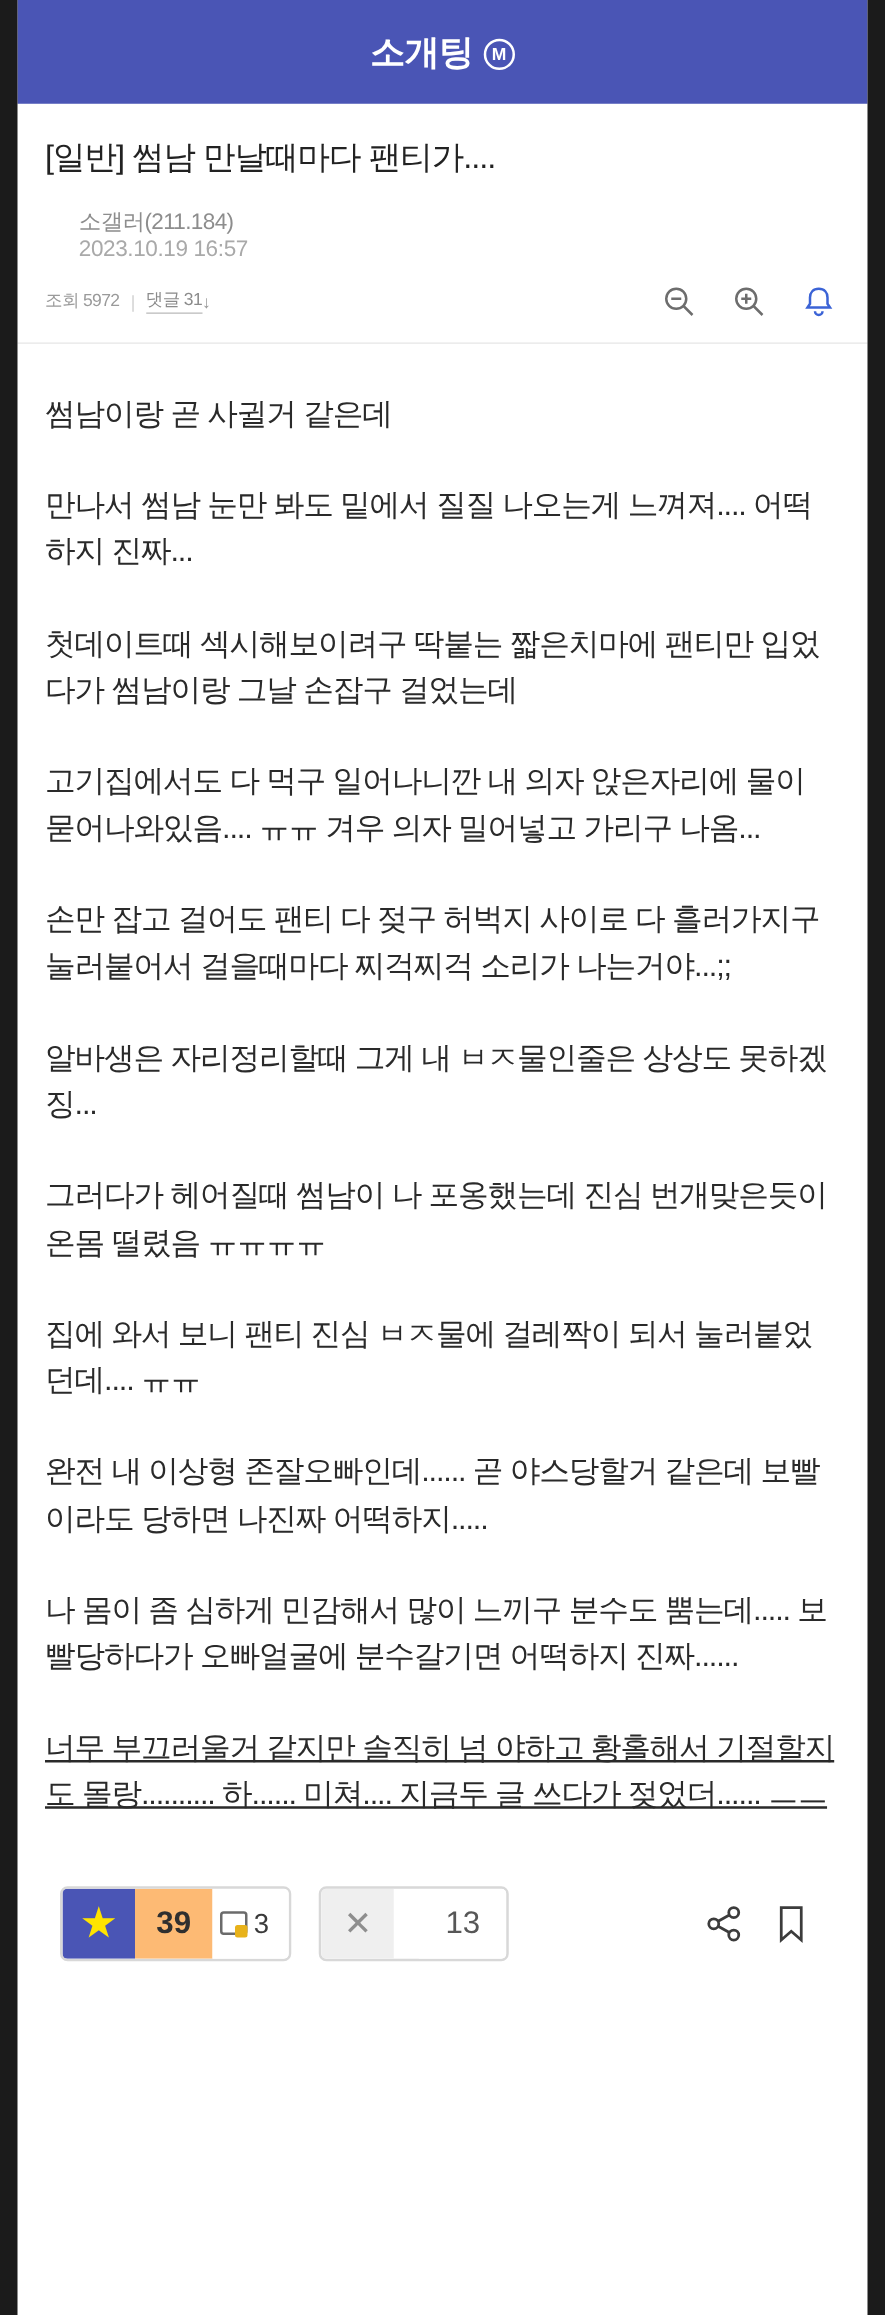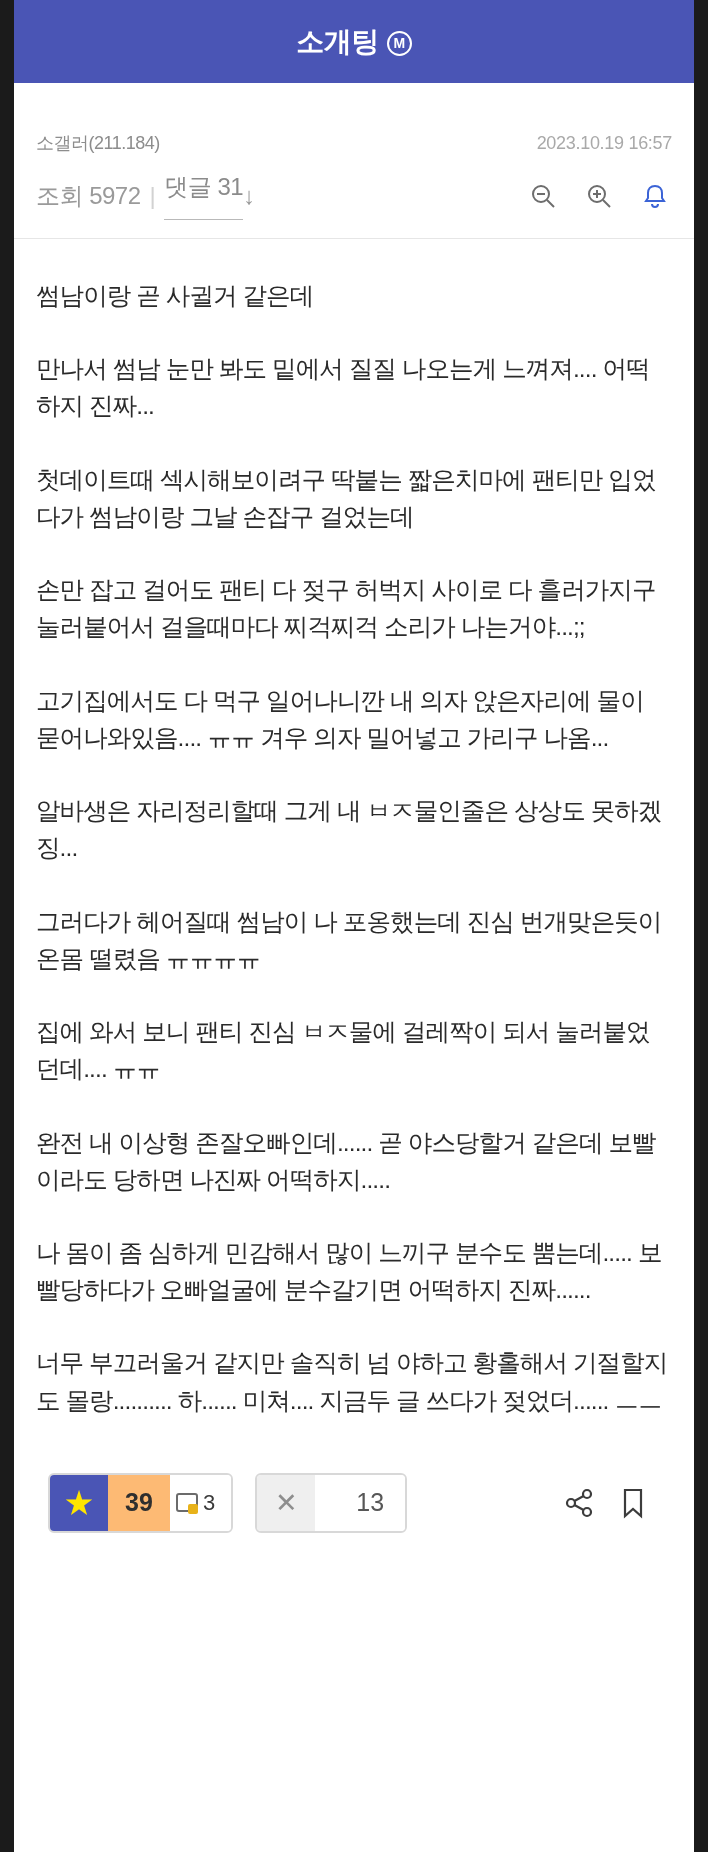--- a/index.html
+++ b/index.html
@@ -74,22 +74,23 @@
   .post-title {
     font-size: 26px;
     color: #222222;
     font-weight: normal;
     letter-spacing: -0.8px;
     line-height: 1.3;
   }
   .meta-row {
     display: flex;
     align-items: baseline;
-    justify-content: space-between;
+    justify-content: center;
     margin-top: 22px;
+    flex-direction: column;
   }
   .author {
     font-size: 18px;
     color: #8d8d8d;
     letter-spacing: -0.5px;
   }
   .date {
     font-size: 18px;
     color: #a9a9a9;
     letter-spacing: -0.3px;
@@ -98,31 +99,31 @@
   .stats-row {
     display: flex;
     align-items: center;
     justify-content: space-between;
     margin-top: 16px;
     padding-bottom: 18px;
   }
   .stats-left {
     display: flex;
     align-items: center;
-    font-size: 24px;
+    font-size: 14px;
     color: #9a9a9a;
     letter-spacing: -0.5px;
   }
   .stats-left .divider {
     color: #d2d2d2;
     margin: 0 9px;
   }
   .comment-link {
     border-bottom: 1px solid #b9b9b9;
-    padding-bottom: 16px;
+    padding-bottom: 1px;
     color: #8b8b8b;
   }
   .stats-right {
     display: flex;
     align-items: center;
     gap: 26px;
     padding-right: 2px;
   }
   .icon-btn {
     width: 30px;
@@ -146,21 +147,21 @@
     padding: 38px 22px 30px 22px;
   }
   .post-body p {
     margin: 0 0 36px 0;
     font-size: 24.5px;
     line-height: 1.52;
     color: #2a2a2a;
     letter-spacing: -0.9px;
     word-break: break-all;
   }
-  .post-body p:last-child { margin-bottom: 0; }
+  .post-body p:last-child { margin-bottom: 0; text-decoration: underline; }
 
   
   .action-bar {
     display: flex;
     align-items: center;
     padding: 24px 34px 30px 34px;
     gap: 0;
   }
   .recommend {
     display: flex;
@@ -271,20 +272,21 @@
   <div class="rail right"></div>
 
   <div class="content-wrap">
 
     <div class="appbar">
       <span class="appbar-title">소개팅</span>
       <span class="m-badge">M</span>
     </div>
 
     <div class="post-head">
+      <div class="post-title">[일반] 썸남 만날때마다 팬티가....</div>
 
       <div class="meta-row">
         <div class="author">소갤러(211.184)</div>
         <div class="date">2023.10.19 16:57</div>
       </div>
 
       <div class="stats-row">
         <div class="stats-left">
           <span>조회 5972</span>
           <span class="divider">|</span>
@@ -317,22 +319,22 @@
         </div>
       </div>
     </div>
 
     <div class="hr"></div>
 
     <div class="post-body">
       <p>썸남이랑 곧 사귈거 같은데</p>
       <p>만나서 썸남 눈만 봐도 밑에서 질질 나오는게 느껴져.... 어떡하지 진짜...</p>
       <p>첫데이트때 섹시해보이려구 딱붙는 짧은치마에 팬티만 입었다가 썸남이랑 그날 손잡구 걸었는데</p>
+      <p>고기집에서도 다 먹구 일어나니깐 내 의자 앉은자리에 물이 묻어나와있음.... ㅠㅠ 겨우 의자 밀어넣고 가리구 나옴...</p>
       <p>손만 잡고 걸어도 팬티 다 젖구 허벅지 사이로 다 흘러가지구 눌러붙어서 걸을때마다 찌걱찌걱 소리가 나는거야...;;</p>
-      <p>고기집에서도 다 먹구 일어나니깐 내 의자 앉은자리에 물이 묻어나와있음.... ㅠㅠ 겨우 의자 밀어넣고 가리구 나옴...</p>
       <p>알바생은 자리정리할때 그게 내 ㅂㅈ물인줄은 상상도 못하겠징...</p>
       <p>그러다가 헤어질때 썸남이 나 포옹했는데 진심 번개맞은듯이 온몸 떨렸음 ㅠㅠㅠㅠ</p>
       <p>집에 와서 보니 팬티 진심 ㅂㅈ물에 걸레짝이 되서 눌러붙었던데.... ㅠㅠ</p>
       <p>완전 내 이상형 존잘오빠인데...... 곧 야스당할거 같은데 보빨이라도 당하면 나진짜 어떡하지.....</p>
       <p>나 몸이 좀 심하게 민감해서 많이 느끼구 분수도 뿜는데..... 보빨당하다가 오빠얼굴에 분수갈기면 어떡하지 진짜......</p>
       <p>너무 부끄러울거 같지만 솔직히 넘 야하고 황홀해서 기절할지도 몰랑.......... 하...... 미쳐.... 지금두 글 쓰다가 젖었더...... ㅡㅡ</p>
     </div>
 
     <div class="action-bar">
 

